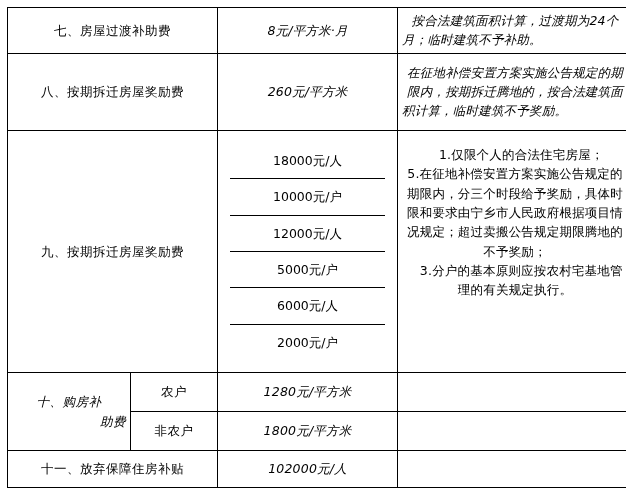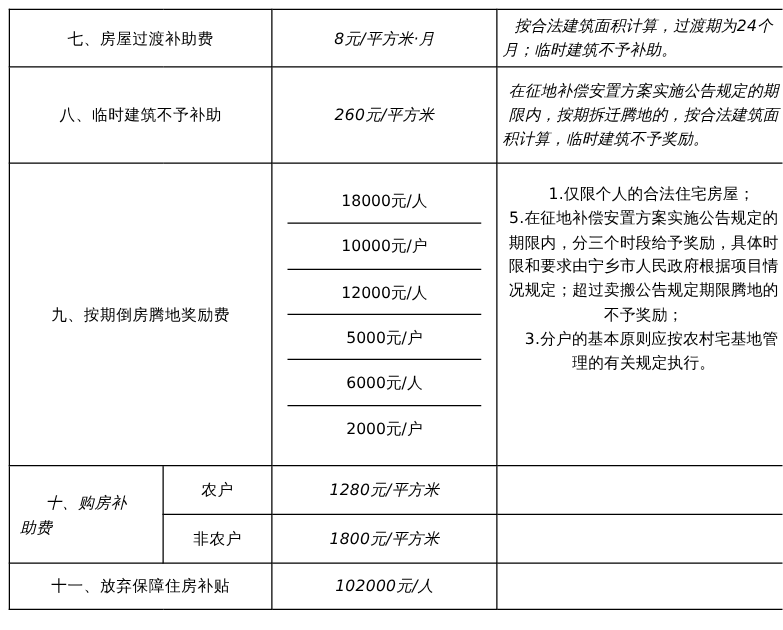--- a/index.html
+++ b/index.html
@@ -67,21 +67,21 @@
     text-align: center;
   }
   .amt-stack .cellline.last {
     border-bottom: none;
   }
   .twoline {
     text-align: center;
     font-style: italic;
   }
   .item-left {
-    text-align: left;
+    text-align: right;
     padding-left: 4px;
   }
 </style>
 </head>
 <body>
 
 <div id="sheet">
   <table class="comp">
     <colgroup>
       <col style="width:123px">
@@ -91,27 +91,27 @@
     </colgroup>
     <tbody>
 
       <tr>
         <td class="item" colspan="2">七、房屋过渡补助费</td>
         <td class="amt">8元/平方米·月</td>
         <td class="note note-just">按合法建筑面积计算，过渡期为24个月；临时建筑不予补助。</td>
       </tr>
 
       <tr>
-        <td class="item" colspan="2" style="height:70px">八、临时建筑不予补助</td>
+        <td class="item" colspan="2" style="height:70px">八、按期拆迁房屋奖励费</td>
         <td class="amt">260元/平方米</td>
         <td class="note note-just">在征地补偿安置方案实施公告规定的期限内，按期拆迁腾地的，按合法建筑面积计算，临时建筑不予奖励。</td>
       </tr>
 
       <tr>
-        <td class="item" colspan="2" style="height:215px">九、按期倒房腾地奖励费</td>
+        <td class="item" colspan="2" style="height:215px">九、按期拆迁房屋奖励费</td>
         <td class="amt-stack">
           <div class="cellline">18000元/人</div>
           <div class="cellline">10000元/户</div>
           <div class="cellline">12000元/人</div>
           <div class="cellline">5000元/户</div>
           <div class="cellline">6000元/人</div>
           <div class="cellline last">2000元/户</div>
         </td>
         <td class="note" style="vertical-align:top; padding-top:14px">
           <div class="note-just" style="text-indent:1em">1.仅限个人的合法住宅房屋；</div>

